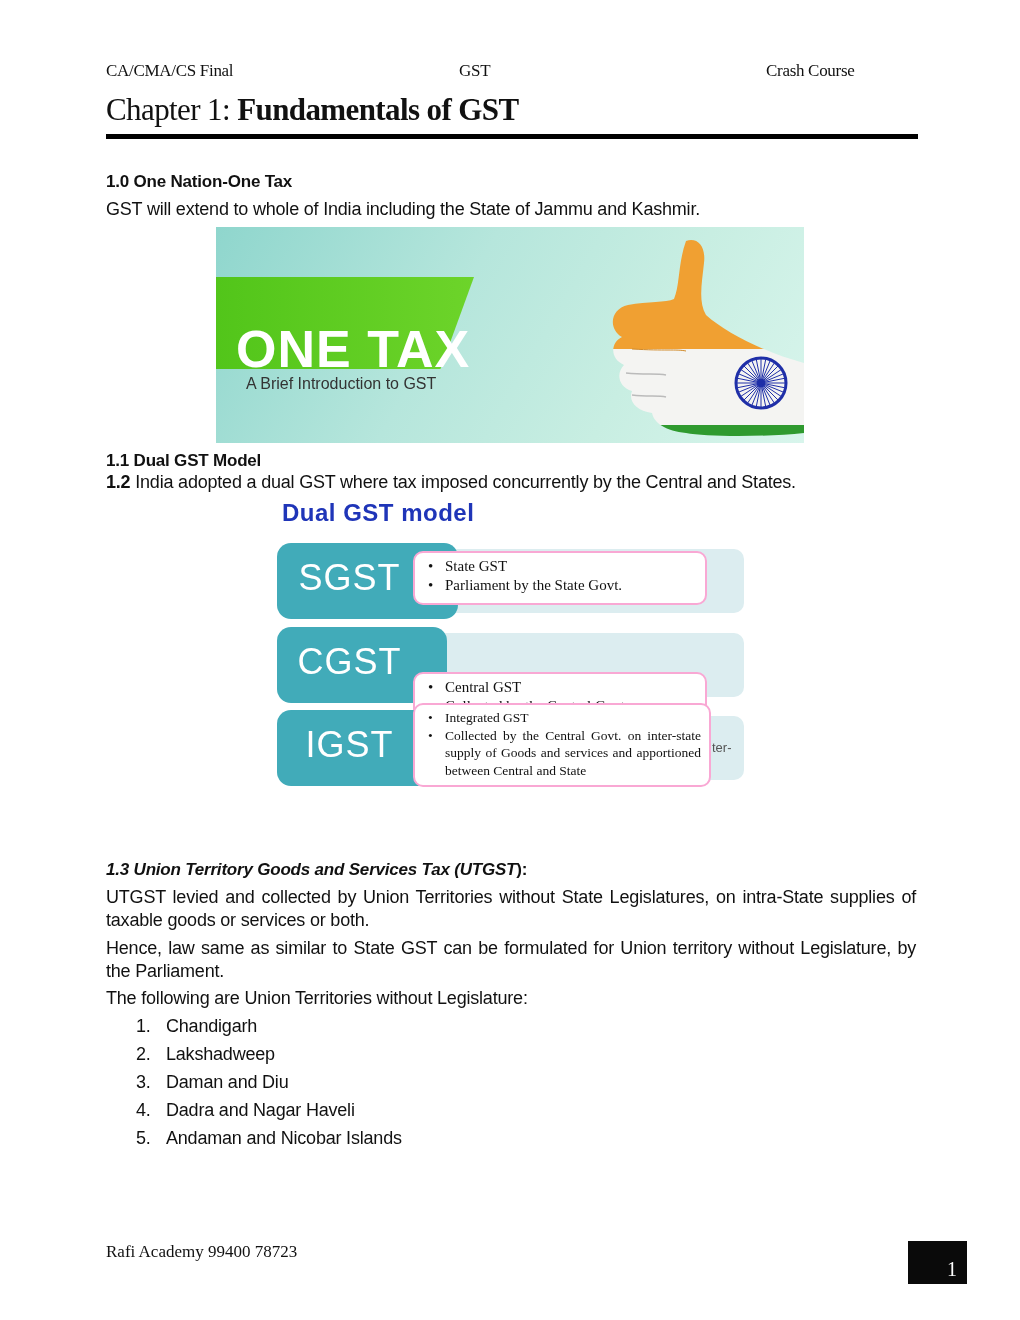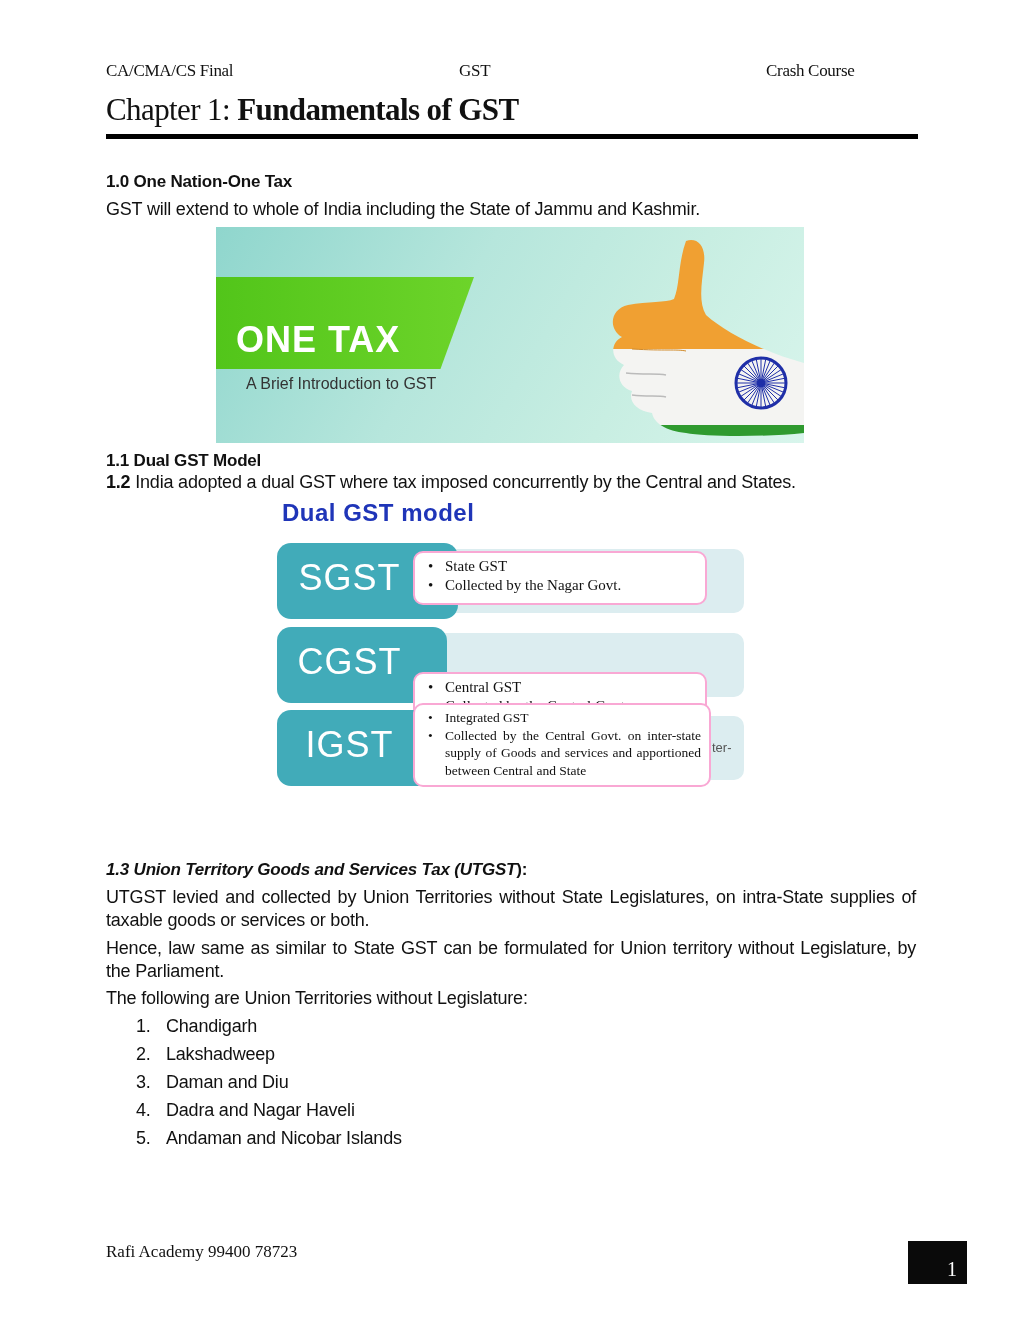--- a/index.html
+++ b/index.html
@@ -22,21 +22,21 @@
     .banner {
       left: 216px; top: 227px; width: 588px; height: 216px; overflow: hidden;
       background: linear-gradient(120deg, #8fd6cd 0%, #b6e6dc 40%, #c8eee2 70%, #d8f5ec 100%);
     }
     .banner-green {
       position: absolute; left: 0; top: 50px; width: 258px; height: 92px;
       background: linear-gradient(90deg, #52c51a 0%, #6dd42a 100%);
       clip-path: polygon(0 0, 100% 0, 87% 100%, 0 100%);
     }
     .banner-line1 { position: absolute; left: 20px; top: 55px; font-size: 34px; color: #f3ffe8; font-weight: normal; letter-spacing: 0.5px; -webkit-text-stroke: 0; }
-    .banner-line2 { position: absolute; left: 20px; top: 92px; font-size: 36px; color: #ffffff; font-weight: bold; letter-spacing: 1px; }
+    .banner-line2 { position: absolute; left: 20px; top: 92px; font-size: 52px; color: #ffffff; font-weight: bold; letter-spacing: 1px; }
     .banner-sub { position: absolute; left: 30px; top: 148px; font-size: 16px; color: #333; }
     .hand { position: absolute; left: 350px; top: 6px; width: 238px; height: 206px; }
 
     
     .dual-title { left: 282px; top: 499px; font-size: 24px; font-weight: bold; color: #1f35b8; letter-spacing: 0.5px; }
     .bar-bg { position: absolute; left: 420px; width: 324px; height: 64px; background: #dcedf0; border-radius: 10px; }
     .bar-main { position: absolute; left: 277px; width: 170px; height: 76px; background: #41abb9; border-radius: 14px; }
     .bar-label { position: absolute; left: 0; width: 145px; text-align: center; color: #fff; font-size: 36px; letter-spacing: 1px; top: 14px; }
     .callout {
       position: absolute; left: 413px; width: 294px; background: #fff; border: 2px solid #f9a8d4; border-radius: 10px;
@@ -116,21 +116,21 @@
 <div class="abs dual-title">Dual GST model</div>
 
 <div>
   <div class="bar-bg" style="top:549px;"></div>
   <div class="bar-main" style="top:543px;padding-left:11px;">
     <div class="bar-label">SGST</div>
   </div>
   <div class="callout" style="top:551px; height:54px;">
     <ul>
       <li>State GST</li>
-      <li>Collected by the Nagar Govt.</li>
+      <li>Parliament by the State Govt.</li>
     </ul>
   </div>
 </div>
 
 <div>
   <div class="bar-bg" style="top:633px;"></div>
   <div class="bar-main" style="top:627px;">
     <div class="bar-label">CGST</div>
   </div>
   <div class="callout" style="top:635px; height:68px;margin-top:37px;">

